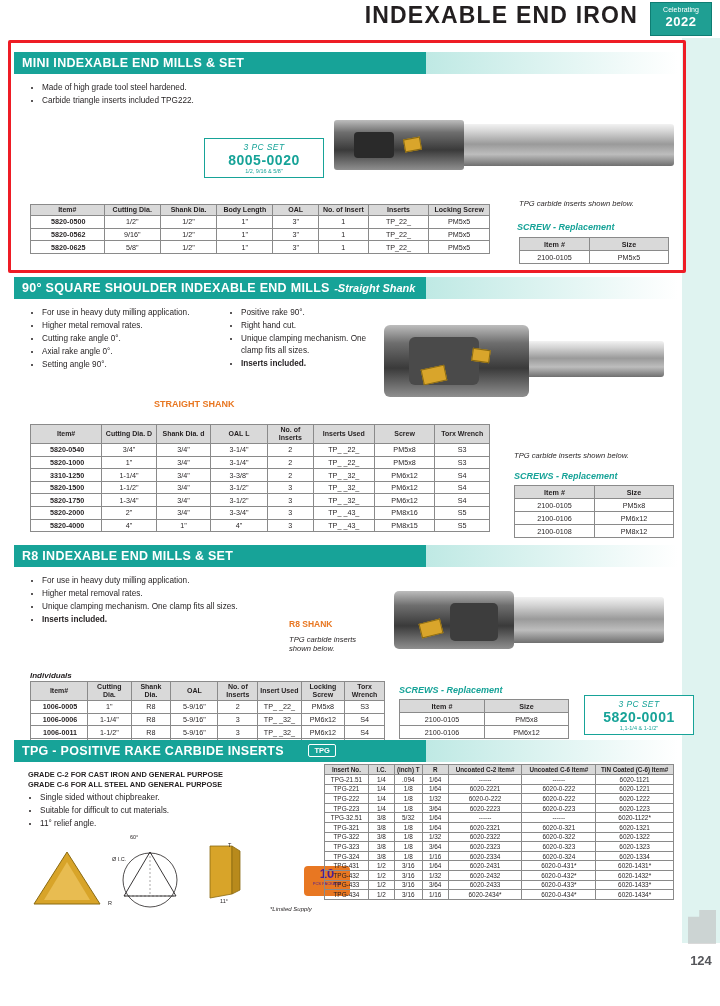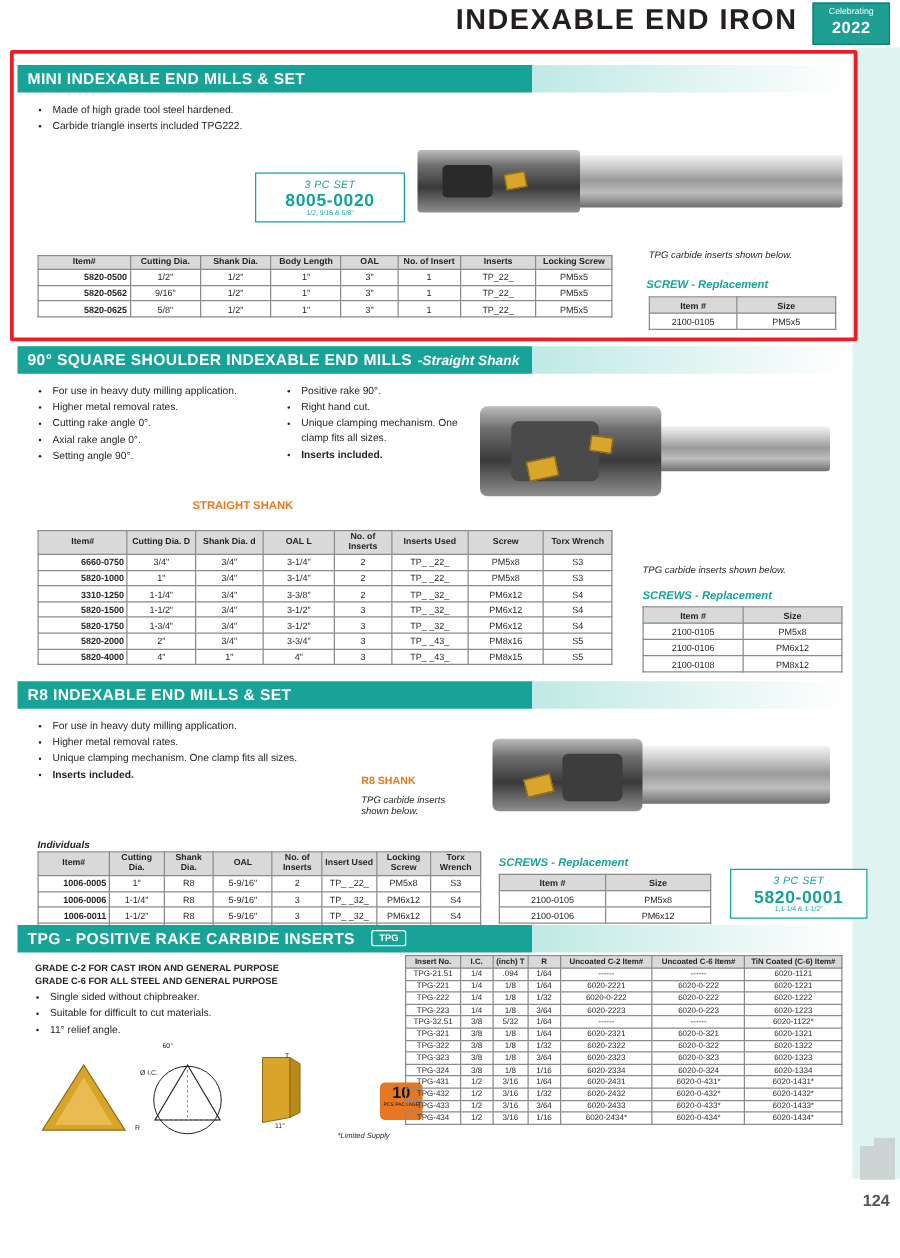--- a/index.html
+++ b/index.html
@@ -85,21 +85,21 @@
   table { border-collapse:collapse; font-size:7.4px; }
   table.spec th {
     background:#d9d9d9; border:.6px solid #8a8a8a;
     font-size:7px; font-weight:bold; padding:1px 2px; line-height:1.15;
     text-align:center;
   }
   table.spec td {
     border:.6px solid #8a8a8a; padding:1.3px 2px; text-align:center;
     font-size:7.2px; background:#fff;
   }
-  table.spec td.left { text-align:right; padding-left:4px; font-weight:bold;}
+  table.spec td.left { text-align:center; padding-left:4px; font-weight:bold;}
   table.screw th {
     background:#d9d9d9; border:.6px solid #8a8a8a; font-size:7.2px; padding:1.5px 2px; text-align:center;
   }
   table.screw td { border:.6px solid #8a8a8a; font-size:7.2px; padding:1.5px 2px; text-align:center; }
   .teal-label { color:#17a398; font-weight:bold; font-style:italic; font-size:9px; }
   .note { font-size:7.6px; font-style:italic; color:#231f20; }
   .pcset {
     border:1.2px solid #17a398; background:#fff; text-align:center; padding:3px 6px;
   }
   .pcset .t1 { font-size:8.5px; font-weight:normal; color:#17a398; font-style:italic; letter-spacing:.4px;}
@@ -303,21 +303,21 @@
           <th style="width:68px">Item#</th>
           <th style="width:52px">Cutting Dia. D</th>
           <th style="width:52px">Shank Dia. d</th>
           <th style="width:54px">OAL L</th>
           <th style="width:44px">No. of Inserts</th>
           <th style="width:58px">Inserts Used</th>
           <th style="width:58px">Screw</th>
           <th style="width:52px">Torx Wrench</th>
         </tr>
         <tr>
-          <td class="left">6660-0750</td>
+          <td class="left">5820-0540</td>
           <td>3/4"</td>
           <td>3/4"</td>
           <td>3-1/4"</td>
           <td>2</td>
           <td>TP_ _22_</td>
           <td>PM5x8</td>
           <td>S3</td>
         </tr>
         <tr>
           <td class="left">5820-1000</td>
@@ -485,21 +485,21 @@
         <div class="t1">3 PC SET</div>
         <div class="t2">5820-0001</div>
         <div class="t3">1,1-1/4 &amp; 1-1/2"</div>
       </div>
     </div>
   </div>
 
   <div class="section" style="top:740px;">
     <div class="sec-bar">
       <span class="title">TPG - POSITIVE RAKE CARBIDE INSERTS</span>
-      <span class="badge-tpg" style="margin-left:9px;border:1px solid #fff;">TPG</span>
+      <span class="badge-tpg" style="margin-left:20px;border:1px solid #fff;">TPG</span>
     </div>
     <div style="position:relative;height:190px;">
       <div style="position:absolute;left:14px;top:8px;width:290px;">
         <div style="font-size:7.4px;font-weight:bold;">GRADE C-2 FOR CAST IRON AND GENERAL PURPOSE</div>
         <div style="font-size:7.4px;font-weight:bold;margin-top:1px;">GRADE C-6 FOR ALL STEEL AND GENERAL PURPOSE</div>
         <ul class="bullets" style="margin-top:3px;">
           <li>Single sided without chipbreaker.</li>
           <li>Suitable for difficult to cut materials.</li>
           <li>11° relief angle.</li>
         </ul>
@@ -522,21 +522,21 @@
         <div style="position:absolute;left:80px;top:22px;font-size:5.5px;">Ø I.C.</div>
         <div style="position:absolute;left:76px;top:66px;font-size:5.5px;">R</div>
 
         <svg width="46" height="66" style="position:absolute;left:170px;top:6px;">
           <polygon points="8,6 30,6 30,54 8,58" fill="#d8a429" stroke="#8a6a12" stroke-width="0.8"></polygon>
           <polygon points="30,6 38,11 38,50 30,54" fill="#b88a1c" stroke="#8a6a12" stroke-width="0.8"></polygon>
         </svg>
         <div style="position:absolute;left:196px;top:8px;font-size:5.5px;">T</div>
         <div style="position:absolute;left:188px;top:64px;font-size:5.5px;">11°</div>
 
-        <div style="position:absolute;left:272px;top:32px;width:34px;height:30px;background:#e87722;color:#0f172a;border-radius:4px;text-align:center;">
+        <div style="position:absolute;left:272px;top:32px;width:46px;height:30px;background:#e87722;color:#4c1d95;border-radius:4px;text-align:center;">
           <div style="font-size:13px;font-weight:bold;line-height:15px;">10</div>
           <div style="font-size:4px;line-height:5px;">PCS PACKAGE</div>
         </div>
         <div style="position:absolute;left:238px;top:72px;font-size:6px;font-style:italic;">*Limited Supply</div>
       </div>
 
       <table class="tpg-table" style="position:absolute;left:310px;top:2px;width:350px;border-collapse:collapse;">
         <tbody>
             <tr>
           <th style="width:44px">Insert No.</th>

